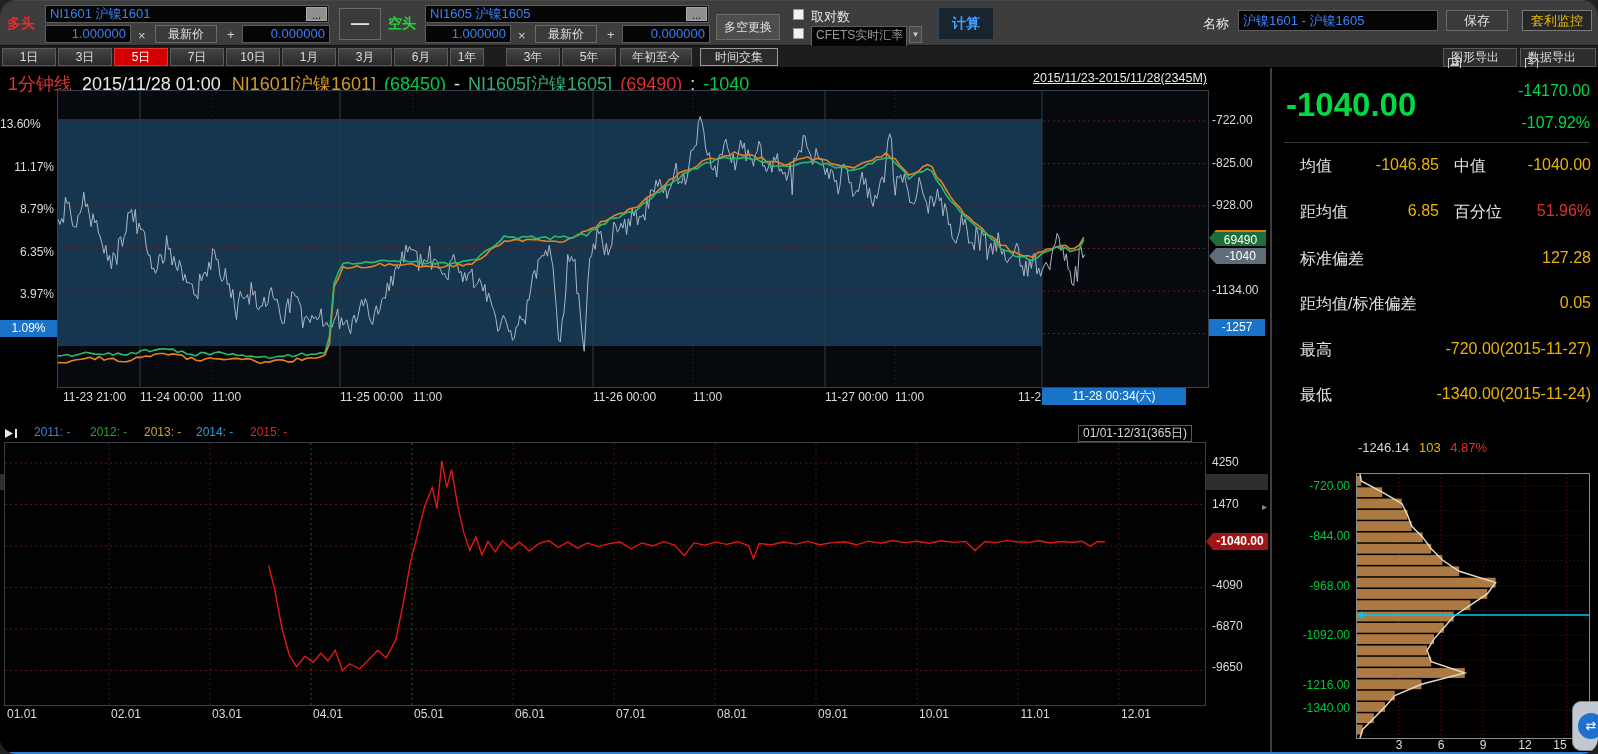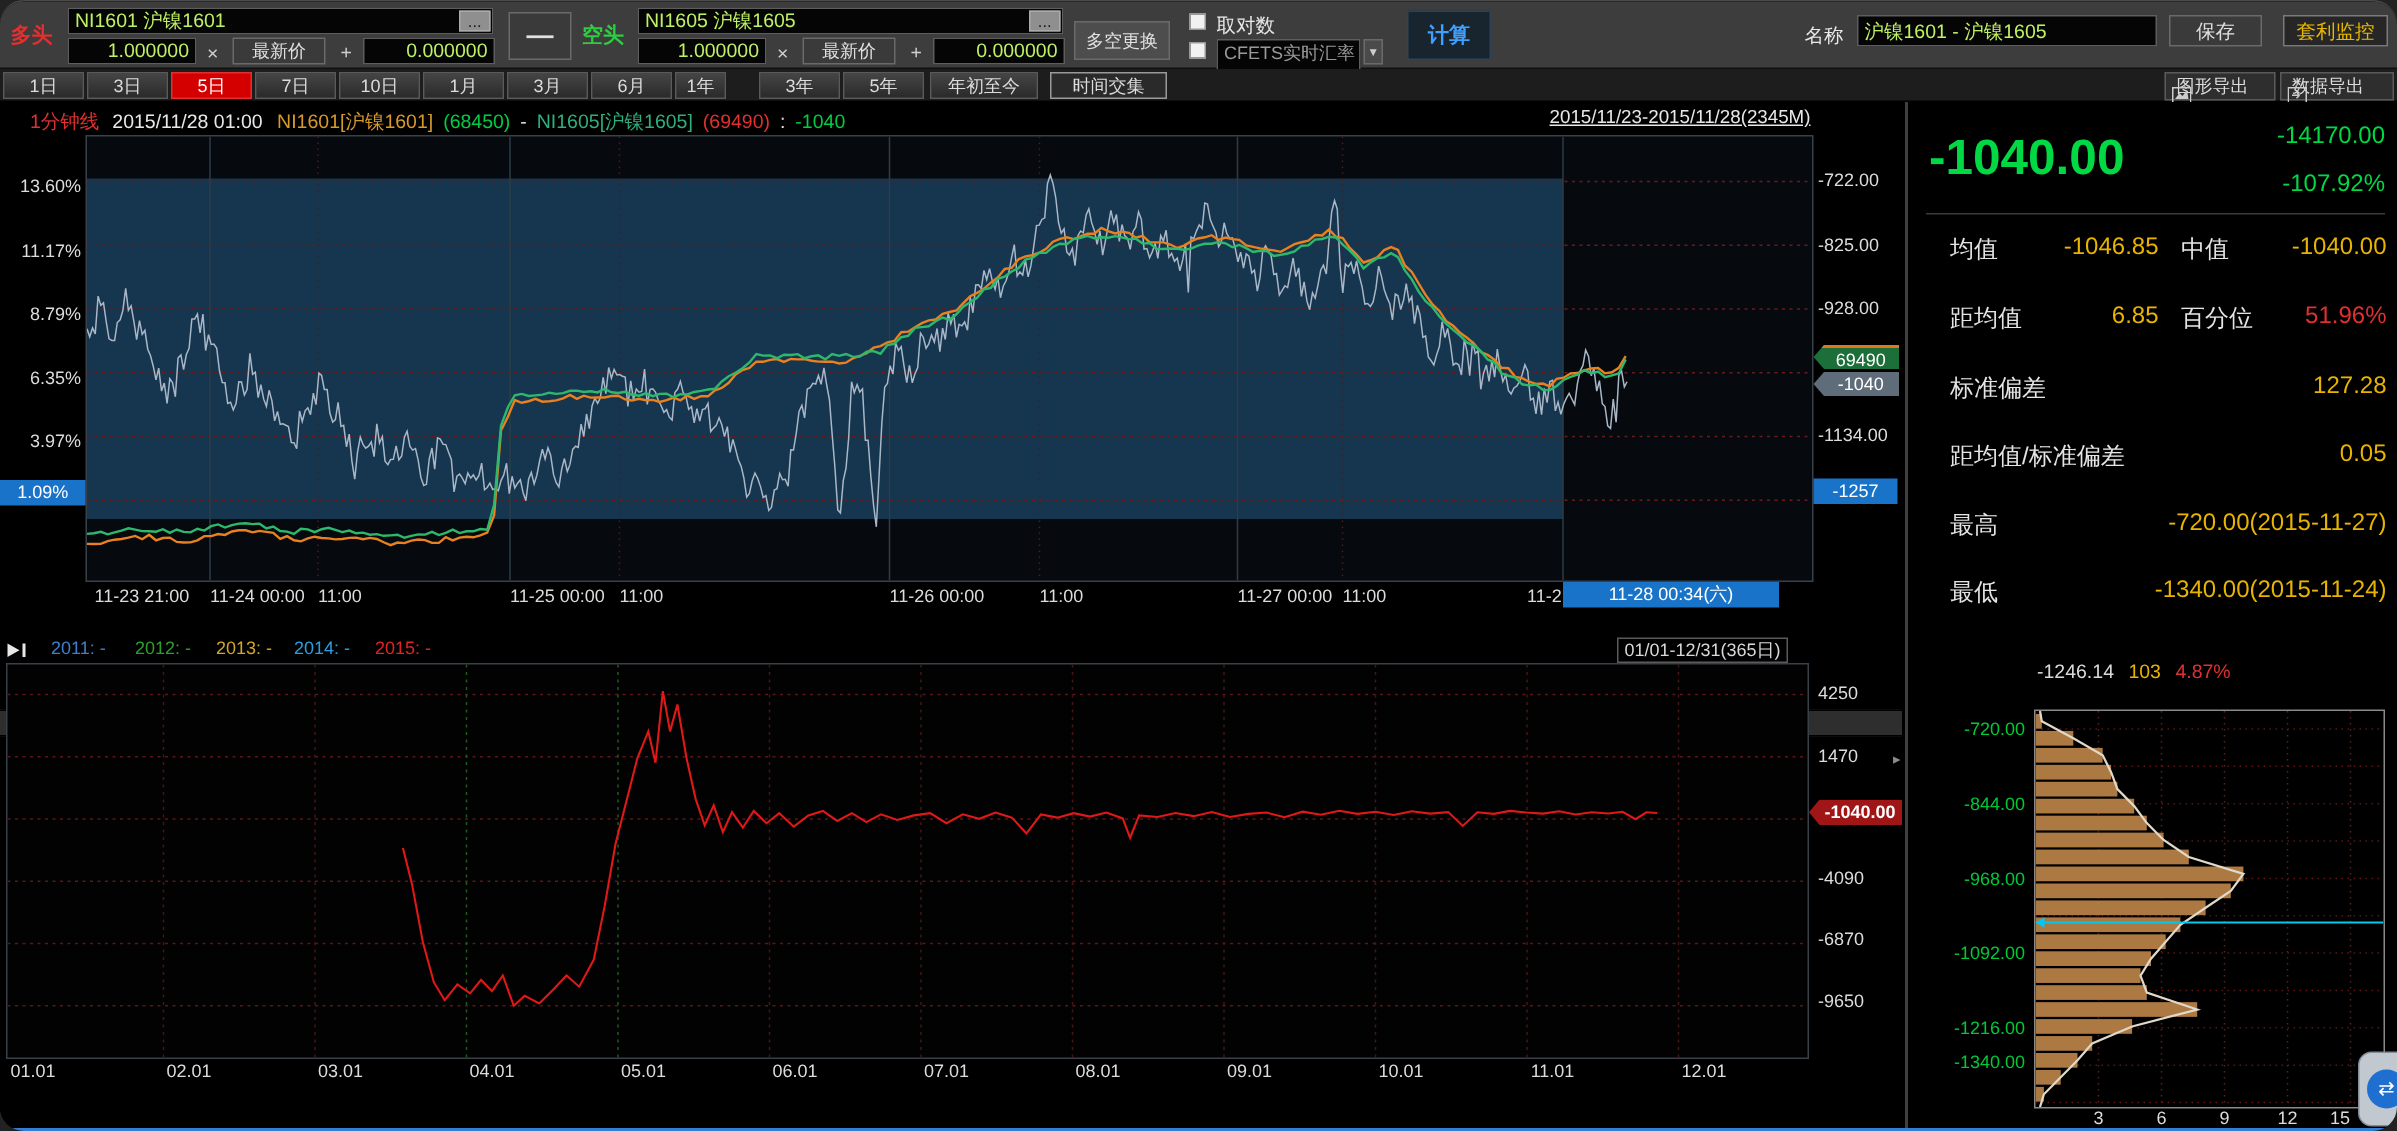--- a/index.html
+++ b/index.html
@@ -3,21 +3,21 @@
 <meta charset="utf-8">
 <style>
   html,body{margin:0;padding:0;background:#222;}
   *{box-sizing:border-box;font-family:"Liberation Sans","DejaVu Sans",sans-serif;}
   #screen{position:relative;width:1598px;height:754px;background:#000;overflow:hidden;
           border-top:1px solid #4a4a4a;border-radius:16px;}
   .abs{position:absolute;}
   
   #toolbar{position:absolute;left:0;top:0;width:1598px;height:45px;background:#3d3d3d;border-bottom:1px solid #101010;}
   .side-lab{font-size:14px;font-weight:bold;}
-  .inp{background:#050505;border:1px solid #5d5d5d;color:#bef264;font-size:13px;line-height:16px;padding:0 4px;white-space:nowrap;overflow:hidden;}
+  .inp{background:#050505;border:1px solid #5d5d5d;color:#3b82f6;font-size:13px;line-height:16px;padding:0 4px;white-space:nowrap;overflow:hidden;}
   .num{text-align:right;}
   .btn{background:#3a3a3a;border:1px solid #6a6a6a;color:#e0e0e0;font-size:12px;text-align:center;cursor:default;}
   .more-btn{background:#8f8f8f;color:#1a1a1a;border:1px solid #aaa;font-size:11px;line-height:14px;text-align:center;}
   .opwhite{color:#cfcfcf;font-size:13px;}
   .chk{width:11px;height:11px;background:#f2f2f2;border:1px solid #999;}
   
   #tabrow{position:absolute;left:0;top:45px;width:1598px;height:22px;background:#1d1d1d;border-bottom:1px solid #000;}
   .ptab{position:absolute;top:2px;height:18px;line-height:17px;text-align:center;font-size:12px;color:#dcdcdc;
         background:linear-gradient(#454545,#2a2a2a);border:1px solid #5a5a5a;}
   .ptab.active{background:#d40000;border-color:#e03030;color:#fff;}
@@ -118,21 +118,21 @@
             <rect x="0.5" y="0.5" width="12" height="10" fill="none" stroke="#ccc"></rect>
             <path d="M3 5.5 H8 M8 5.5 L6 3.5 M8 5.5 L6 7.5" stroke="#ccc" fill="none"></path>
           </svg>
         </span>
       <span>数据导出</span>
     </div>
   </div>
 
   <div id="chartArea">
 
-    <div class="abs" style="left:20px;top:4px;font-size:13px;white-space:nowrap;text-align:center;">
+    <div class="abs" style="left:8px;top:4px;font-size:18px;white-space:nowrap;text-align:center;">
       <span style="color:#e03030;">1分钟线</span>
       <span style="color:#e8e8e8;margin-left:5px;">2015/11/28 01:00</span>
       <span style="color:#d79a2a;margin-left:6px;">NI1601[沪镍1601]</span>
       <span style="color:#00cc44;margin-left:3px;">(68450)</span>
       <span style="color:#e0e0e0;margin-left:3px;">-</span>
       <span style="color:#2fae7e;margin-left:3px;">NI1605[沪镍1605]</span>
       <span style="color:#e03030;margin-left:3px;">(69490)</span>
       <span style="color:#e0e0e0;margin-left:3px;">:</span>
       <span style="color:#00cc44;margin-left:3px;">-1040</span>
     </div>
@@ -155,21 +155,21 @@
         <line x1="154" y1="0" x2="154" y2="296" stroke="#5c1616" stroke-dasharray="1,3" stroke-width="1"></line>
         <line x1="355" y1="0" x2="355" y2="296" stroke="#5c1616" stroke-dasharray="1,3" stroke-width="1"></line>
         <line x1="635" y1="0" x2="635" y2="296" stroke="#5c1616" stroke-dasharray="1,3" stroke-width="1"></line>
         <line x1="837" y1="0" x2="837" y2="296" stroke="#5c1616" stroke-dasharray="1,3" stroke-width="1"></line>
         <polyline points="0.0,128.2 1.8,133.5 3.7,127.6 5.5,131.6 7.4,106.4 9.2,112.6 11.0,110.9 12.9,124.0 14.7,134.9 16.6,136.0 18.4,136.0 20.2,124.0 22.1,122.2 23.9,116.0 25.8,101.2 27.6,115.9 29.4,112.9 31.3,123.5 33.1,135.5 35.0,122.7 36.8,131.9 38.6,129.2 40.5,141.8 42.3,146.0 44.2,153.3 46.0,162.2 47.8,154.4 49.7,169.7 51.5,164.4 53.4,178.0 55.2,161.5 57.0,164.0 58.9,173.5 60.7,147.7 62.6,145.6 64.4,155.4 66.2,145.5 68.1,141.1 69.9,121.7 71.8,121.6 73.6,118.4 75.4,130.9 77.3,118.4 79.1,142.7 81.0,132.1 82.8,138.6 84.6,138.4 86.5,141.2 88.3,156.2 90.2,164.0 92.0,164.2 93.8,178.0 95.7,177.2 97.5,182.3 99.4,177.8 101.2,163.5 103.0,163.7 104.9,172.4 106.7,168.7 108.6,144.5 110.4,158.5 112.2,157.1 114.1,174.1 115.9,165.5 117.8,175.1 119.6,179.9 121.4,169.2 123.3,176.2 125.1,189.6 127.0,183.3 128.8,191.9 130.6,191.5 132.5,192.5 134.3,193.4 136.2,204.0 138.0,204.1 139.8,208.2 141.7,183.0 143.5,190.0 145.4,182.9 147.2,180.9 149.0,185.5 150.9,171.1 152.7,178.8 154.6,157.7 156.4,159.2 158.2,168.6 160.1,168.6 161.9,184.4 163.8,190.4 165.6,188.7 167.4,177.2 169.3,193.3 171.1,192.6 173.0,206.9 174.8,198.4 176.6,216.4 178.5,228.5 180.3,210.7 182.2,200.4 184.0,205.3 185.8,207.8 187.7,206.4 189.5,203.7 191.4,213.4 193.2,191.5 195.0,204.3 196.9,200.0 198.7,216.4 200.6,218.8 202.4,215.3 204.2,215.2 206.1,206.2 207.9,215.6 209.8,213.0 211.6,200.5 213.4,196.5 215.3,206.6 217.1,209.1 219.0,208.1 220.8,215.9 222.6,227.3 224.5,232.7 226.3,231.9 228.2,214.8 230.0,207.7 231.8,221.8 233.7,200.9 235.5,201.7 237.4,205.2 239.2,205.4 241.0,210.4 242.9,215.3 244.7,236.9 246.6,226.5 248.4,225.1 250.2,227.8 252.1,231.5 253.9,224.4 255.8,227.7 257.6,225.6 259.4,229.0 261.3,225.9 263.1,217.7 265.0,235.5 266.8,234.0 268.6,231.1 270.5,235.4 272.3,234.7 274.2,236.2 276.0,229.4 277.8,225.8 279.7,217.8 281.5,238.1 283.4,226.5 285.2,234.3 287.0,231.3 288.9,228.8 290.7,237.3 292.6,242.8 294.4,228.5 296.2,224.0 298.1,231.6 299.9,225.8 301.8,216.0 303.6,208.5 305.4,215.1 307.3,207.5 309.1,212.5 311.0,225.3 312.8,230.8 314.6,233.6 316.5,221.6 318.3,214.7 320.2,223.3 322.0,218.6 323.8,208.6 325.7,206.5 327.5,207.3 329.4,191.8 331.2,200.0 333.0,185.0 334.9,194.7 336.7,179.6 338.6,174.5 340.4,177.9 342.2,174.3 344.1,160.6 345.9,171.5 347.8,154.0 349.6,161.1 351.4,155.3 353.3,159.0 355.1,158.7 357.0,159.8 358.8,160.4 360.6,179.9 362.5,162.9 364.3,175.4 366.2,168.4 368.0,170.5 369.8,170.0 371.7,155.0 373.5,178.6 375.4,168.6 377.2,168.2 379.0,170.4 380.9,176.0 382.7,179.3 384.6,183.9 386.4,182.1 388.2,187.1 390.1,189.1 391.9,170.7 393.8,168.4 395.6,163.2 397.4,170.6 399.3,173.2 401.1,181.9 403.0,180.2 404.8,190.9 406.6,181.5 408.5,189.8 410.3,182.1 412.2,181.4 414.0,177.9 415.8,196.7 417.7,194.4 419.5,192.6 421.4,187.5 423.2,192.2 425.0,200.1 426.9,193.4 428.7,210.6 430.6,202.0 432.4,208.4 434.2,215.5 436.1,219.9 437.9,227.6 439.8,240.4 441.6,237.9 443.4,229.7 445.3,224.4 447.1,227.8 449.0,233.4 450.8,240.7 452.6,239.4 454.5,249.3 456.3,247.3 458.2,235.7 460.0,234.8 461.8,224.6 463.7,228.8 465.5,228.5 467.4,233.2 469.2,208.9 471.0,209.0 472.9,197.4 474.7,183.3 476.6,179.2 478.4,187.6 480.2,168.3 482.1,167.5 483.9,164.5 485.8,165.0 487.6,159.4 489.4,165.2 491.3,154.3 493.1,165.5 495.0,175.8 496.8,199.0 498.6,220.4 500.5,248.9 502.3,250.9 504.2,229.3 506.0,221.3 507.8,200.8 509.7,163.5 511.5,170.8 513.4,165.5 515.2,170.3 517.0,168.2 518.9,202.5 520.7,202.5 522.6,227.1 524.4,245.9 526.2,260.2 528.1,225.4 529.9,190.9 531.8,167.2 533.6,164.7 535.4,152.8 537.3,158.4 539.1,137.8 541.0,142.7 542.8,140.2 544.6,152.4 546.5,164.1 548.3,152.5 550.2,164.2 552.0,158.1 553.8,154.1 555.7,131.1 557.5,133.8 559.4,141.2 561.2,138.3 563.0,132.3 564.9,137.1 566.7,128.0 568.6,143.5 570.4,127.8 572.2,135.3 574.1,117.6 575.9,124.9 577.8,118.4 579.6,133.9 581.4,125.2 583.3,126.2 585.1,123.6 587.0,129.2 588.8,106.9 590.6,117.5 592.5,99.0 594.3,98.9 596.2,101.4 598.0,89.3 599.8,95.5 601.7,88.1 603.5,96.1 605.4,101.9 607.2,93.6 609.0,107.5 610.9,99.6 612.7,96.2 614.6,90.4 616.4,80.7 618.2,72.1 620.1,93.0 621.9,90.3 623.8,92.4 625.6,82.3 627.4,93.6 629.3,86.1 631.1,73.7 633.0,59.4 634.8,59.1 636.6,55.3 638.5,54.2 640.3,31.5 642.2,25.6 644.0,31.3 645.8,40.5 647.7,57.5 649.5,64.5 651.4,61.6 653.2,76.9 655.0,79.1 656.9,74.6 658.7,86.1 660.6,66.1 662.4,63.0 664.2,64.2 666.1,52.3 667.9,48.2 669.8,57.6 671.6,62.8 673.4,71.9 675.3,63.0 677.1,79.1 679.0,69.2 680.8,59.8 682.6,49.3 684.5,57.7 686.3,52.0 688.2,70.0 690.0,58.7 691.8,66.1 693.7,67.9 695.5,75.2 697.4,63.3 699.2,60.5 701.0,50.2 702.9,55.2 704.7,75.1 706.6,74.7 708.4,80.9 710.2,76.9 712.1,71.3 713.9,81.3 715.8,66.1 717.6,69.7 719.4,62.5 721.3,80.5 723.1,77.9 725.0,83.2 726.8,81.1 728.6,89.6 730.5,82.1 732.3,71.6 734.2,103.9 736.0,67.0 737.8,68.1 739.7,62.9 741.5,59.0 743.4,61.3 745.2,44.3 747.0,45.0 748.9,55.6 750.7,59.8 752.6,64.0 754.4,73.5 756.2,70.5 758.1,57.5 759.9,64.8 761.8,68.0 763.6,67.6 765.4,74.1 767.3,83.6 769.1,77.1 771.0,87.7 772.8,78.3 774.6,79.8 776.5,90.9 778.3,89.1 780.2,103.1 782.0,94.1 783.8,76.3 785.7,72.9 787.5,76.3 789.4,79.4 791.2,92.0 793.0,91.3 794.9,105.7 796.7,102.7 798.6,99.6 800.4,100.7 802.2,91.1 804.1,81.0 805.9,93.5 807.8,87.6 809.6,106.6 811.4,96.9 813.3,109.8 815.1,115.5 817.0,104.2 818.8,107.7 820.6,99.2 822.5,89.0 824.3,85.8 826.2,91.7 828.0,69.3 829.8,50.0 831.7,42.8 833.5,48.3 835.4,86.4 837.2,104.3 839.0,85.1 840.9,86.8 842.7,83.9 844.6,91.5 846.4,82.9 848.2,92.9 850.1,100.4 851.9,111.7 853.8,111.4 855.6,113.3 857.4,110.3 859.3,101.1 861.1,86.4 863.0,93.4 864.8,102.0 866.6,107.1 868.5,111.5 870.3,122.3 872.2,105.0 874.0,106.2 875.8,115.4 877.7,109.2 879.5,98.1 881.4,110.0 883.2,106.8 885.0,124.8 886.9,112.5 888.7,119.0 890.6,133.9 892.4,132.9 894.2,147.0 896.1,149.5 897.9,152.3 899.8,145.4 901.6,140.0 903.4,123.5 905.3,134.1 907.1,128.0 909.0,138.5 910.8,152.4 912.6,151.1 914.5,152.2 916.3,159.0 918.2,135.2 920.0,143.2 921.8,159.4 923.7,136.4 925.5,144.7 927.4,142.7 929.2,168.5 931.0,157.9 932.9,152.4 934.7,163.3 936.6,149.3 938.4,160.4 940.2,141.7 942.1,154.5 943.9,163.3 945.8,159.0 947.6,169.3 949.4,171.7 951.3,167.6 953.1,166.5 955.0,163.5 956.8,158.7 958.6,152.2 960.5,156.5 962.3,175.6 964.2,174.5 966.0,184.9 967.8,170.0 969.7,185.4 971.5,167.9 973.4,177.4 975.2,163.4 977.0,162.6 978.9,182.9 980.7,177.1 982.6,185.2 984.4,178.7 986.2,174.6 988.1,171.3 989.9,175.0 991.8,178.8 993.6,164.7 995.4,156.4 997.3,152.6 999.1,142.3 1001.0,146.5 1002.8,159.5 1004.6,154.7 1006.5,169.7 1008.3,162.8 1010.2,178.1 1012.0,180.0 1013.8,192.9 1015.7,194.6 1017.5,175.0 1019.4,190.5 1021.2,159.5 1023.0,156.0 1024.9,166.9 1026.7,163.5" fill="none" stroke="#a9b7c6" stroke-width="1"></polyline>
         <polyline points="0.0,271.6 4.6,271.7 9.2,271.6 13.8,269.8 18.4,268.8 23.0,268.3 27.6,267.4 32.2,266.3 36.8,268.5 41.4,265.5 46.0,269.2 50.6,267.7 55.2,267.4 59.8,270.3 64.4,270.7 69.0,270.6 73.6,269.2 78.2,266.4 82.8,266.4 87.4,265.0 92.0,265.6 96.6,263.3 101.2,262.5 105.8,262.5 110.4,263.9 115.0,262.9 119.6,263.6 124.2,264.2 128.8,268.3 133.4,266.4 138.0,269.2 142.6,269.9 147.2,267.9 151.8,266.8 156.4,267.7 161.0,267.9 165.6,268.6 170.2,268.3 174.8,267.6 179.4,267.4 184.0,268.5 188.6,267.6 193.2,268.3 197.8,270.5 202.4,272.4 207.0,270.7 211.6,271.1 216.2,269.4 220.8,268.7 225.4,269.1 230.0,270.9 234.6,270.9 239.2,267.1 243.8,269.3 248.4,267.4 253.0,266.8 257.6,267.2 262.2,265.9 266.8,264.1 271.4,252.7 276.0,196.0 280.6,186.8 285.2,175.7 289.8,177.5 294.4,176.5 299.0,174.9 303.6,176.8 308.2,176.5 312.8,175.9 317.4,174.6 322.0,172.3 326.6,174.9 331.2,172.8 335.8,174.1 340.4,174.0 345.0,174.0 349.6,173.0 354.2,172.8 358.8,175.3 363.4,176.0 368.0,174.9 372.6,175.8 377.2,175.6 381.8,177.0 386.4,175.7 391.0,174.0 395.6,175.9 400.2,172.7 404.8,174.9 409.4,173.1 414.0,173.2 418.6,169.2 423.2,167.6 427.8,164.2 432.4,158.6 437.0,155.7 441.6,154.3 446.2,150.1 450.8,150.2 455.4,148.9 460.0,148.4 464.6,150.3 469.2,148.3 473.8,148.6 478.4,148.4 483.0,149.5 487.6,150.1 492.2,150.2 496.8,150.1 501.4,151.3 506.0,150.8 510.6,147.9 515.2,146.3 519.8,144.5 524.4,140.8 529.0,139.7 533.6,137.3 538.2,136.3 542.8,130.5 547.4,130.1 552.0,127.1 556.6,124.4 561.2,122.6 565.8,122.0 570.4,118.2 575.0,117.0 579.6,116.0 584.2,111.1 588.8,106.5 593.4,104.3 598.0,101.4 602.6,97.4 607.2,94.0 611.8,88.3 616.4,87.6 621.0,81.9 625.6,80.0 630.2,79.1 634.8,77.5 639.4,74.9 644.0,70.1 648.6,68.3 653.2,67.2 657.8,68.4 662.4,66.6 667.0,64.8 671.6,64.8 676.2,60.9 680.8,63.1 685.4,64.6 690.0,63.5 694.6,64.2 699.2,67.5 703.8,66.2 708.4,70.5 713.0,70.6 717.6,70.6 722.2,72.0 726.8,74.3 731.4,72.7 736.0,69.9 740.6,68.0 745.2,67.2 749.8,65.8 754.4,69.0 759.0,67.4 763.6,68.4 768.2,68.9 772.8,72.6 777.4,73.6 782.0,74.6 786.6,75.3 791.2,75.9 795.8,76.9 800.4,74.3 805.0,71.8 809.6,70.5 814.2,69.4 818.8,65.7 823.4,66.0 828.0,61.9 832.6,66.8 837.2,67.7 841.8,74.3 846.4,78.7 851.0,84.0 855.6,82.5 860.2,80.6 864.8,75.7 869.4,73.7 874.0,75.6 878.6,86.0 883.2,90.3 887.8,98.0 892.4,105.6 897.0,111.9 901.6,116.3 906.2,123.2 910.8,126.2 915.4,130.9 920.0,134.2 924.6,138.0 929.2,143.7 933.8,145.6 938.4,148.9 943.0,154.2 947.6,154.5 952.2,160.3 956.8,161.1 961.4,163.5 966.0,164.9 970.6,164.7 975.2,166.6 979.8,161.5 984.4,160.8 989.0,158.0 993.6,157.7 998.2,156.0 1002.8,154.7 1007.4,154.3 1012.0,157.9 1016.6,157.2 1021.2,154.2 1025.8,146.4" fill="none" stroke="#e8811f" stroke-width="1.6"></polyline>
         <polyline points="0.0,264.9 4.6,264.5 9.2,263.5 13.8,265.2 18.4,263.9 23.0,262.7 27.6,261.2 32.2,262.1 36.8,263.1 41.4,263.2 46.0,263.5 50.6,261.8 55.2,264.2 59.8,262.0 64.4,263.6 69.0,263.9 73.6,261.5 78.2,262.7 82.8,259.8 87.4,258.6 92.0,260.7 96.6,259.1 101.2,258.1 105.8,257.8 110.4,258.4 115.0,258.1 119.6,261.3 124.2,260.0 128.8,263.0 133.4,263.4 138.0,264.9 142.6,261.5 147.2,261.9 151.8,263.8 156.4,261.8 161.0,260.9 165.6,262.3 170.2,263.7 174.8,262.7 179.4,264.5 184.0,264.1 188.6,265.5 193.2,265.1 197.8,266.2 202.4,265.9 207.0,265.5 211.6,267.5 216.2,266.3 220.8,265.3 225.4,265.4 230.0,263.6 234.6,265.7 239.2,264.2 243.8,262.1 248.4,264.4 253.0,263.2 257.6,263.2 262.2,261.7 266.8,262.2 271.4,245.5 276.0,192.8 280.6,180.5 285.2,172.5 289.8,171.6 294.4,173.0 299.0,172.6 303.6,172.1 308.2,170.8 312.8,171.6 317.4,171.1 322.0,169.5 326.6,169.4 331.2,170.3 335.8,169.8 340.4,170.6 345.0,168.3 349.6,170.5 354.2,171.0 358.8,170.2 363.4,172.2 368.0,172.8 372.6,171.2 377.2,173.1 381.8,171.6 386.4,171.5 391.0,173.8 395.6,171.8 400.2,172.0 404.8,170.3 409.4,169.6 414.0,168.7 418.6,168.2 423.2,163.3 427.8,159.8 432.4,157.5 437.0,154.5 441.6,150.6 446.2,145.0 450.8,146.1 455.4,146.0 460.0,147.8 464.6,145.5 469.2,145.7 473.8,145.1 478.4,147.8 483.0,146.5 487.6,145.9 492.2,148.6 496.8,145.0 501.4,146.2 506.0,145.0 510.6,146.9 515.2,146.7 519.8,143.5 524.4,143.1 529.0,144.8 533.6,139.0 538.2,138.2 542.8,133.8 547.4,132.9 552.0,127.6 556.6,127.1 561.2,126.5 565.8,123.2 570.4,120.7 575.0,122.2 579.6,118.5 584.2,113.5 588.8,110.4 593.4,107.6 598.0,101.9 602.6,100.9 607.2,94.9 611.8,93.5 616.4,90.0 621.0,87.8 625.6,82.1 630.2,81.0 634.8,77.6 639.4,77.6 644.0,73.6 648.6,71.5 653.2,71.8 657.8,68.4 662.4,67.5 667.0,66.3 671.6,67.8 676.2,67.2 680.8,67.5 685.4,66.4 690.0,67.2 694.6,68.6 699.2,68.1 703.8,71.4 708.4,71.0 713.0,74.9 717.6,75.0 722.2,74.7 726.8,74.9 731.4,75.5 736.0,74.8 740.6,72.7 745.2,71.5 749.8,71.5 754.4,70.3 759.0,71.2 763.6,73.8 768.2,72.3 772.8,74.4 777.4,77.0 782.0,76.2 786.6,76.4 791.2,79.7 795.8,78.9 800.4,78.0 805.0,76.6 809.6,72.9 814.2,72.6 818.8,68.7 823.4,68.3 828.0,66.8 832.6,67.3 837.2,72.1 841.8,76.1 846.4,80.8 851.0,88.0 855.6,84.1 860.2,81.1 864.8,80.6 869.4,77.8 874.0,80.4 878.6,89.3 883.2,95.2 887.8,103.4 892.4,109.8 897.0,113.8 901.6,120.0 906.2,124.9 910.8,128.9 915.4,132.8 920.0,137.3 924.6,139.4 929.2,143.1 933.8,148.6 938.4,150.7 943.0,158.0 947.6,159.5 952.2,160.7 956.8,165.2 961.4,166.0 966.0,165.4 970.6,168.9 975.2,169.1 979.8,166.3 984.4,162.3 989.0,160.3 993.6,158.8 998.2,155.7 1002.8,157.8 1007.4,156.7 1012.0,160.5 1016.6,159.2 1021.2,158.0 1025.8,148.6" fill="none" stroke="#2db96d" stroke-width="1.6"></polyline>
       </svg>
 
     <div id="mainLeftAxis">
-        <div class="axis-lab" style="left: 0px; top: 49px; width: 54px; text-align: right;">13.60%</div>
+        <div class="axis-lab" style="left: 0px; top: 49px; width: 54px; text-align: left;">13.60%</div>
         <div class="axis-lab" style="left: 0px; top: 91.5px; width: 54px; text-align: right;">11.17%</div>
         <div class="axis-lab" style="left: 0px; top: 134px; width: 54px; text-align: right;">8.79%</div>
         <div class="axis-lab" style="left: 0px; top: 176.5px; width: 54px; text-align: right;">6.35%</div>
         <div class="axis-lab" style="left: 0px; top: 219px; width: 54px; text-align: right;">3.97%</div>
       </div>
     <div class="abs hl-blue" style="left:0px;top:252px;width:57px;height:17px;">1.09%</div>
     <div id="mainRightAxis">
         <div class="axis-lab" style="left: 1212px; top: 45px; width: 56px;">-722.00</div>
         <div class="axis-lab" style="left: 1212px; top: 87.5px; width: 56px;">-825.00</div>
         <div class="axis-lab" style="left: 1212px; top: 130px; width: 56px;">-928.00</div>

